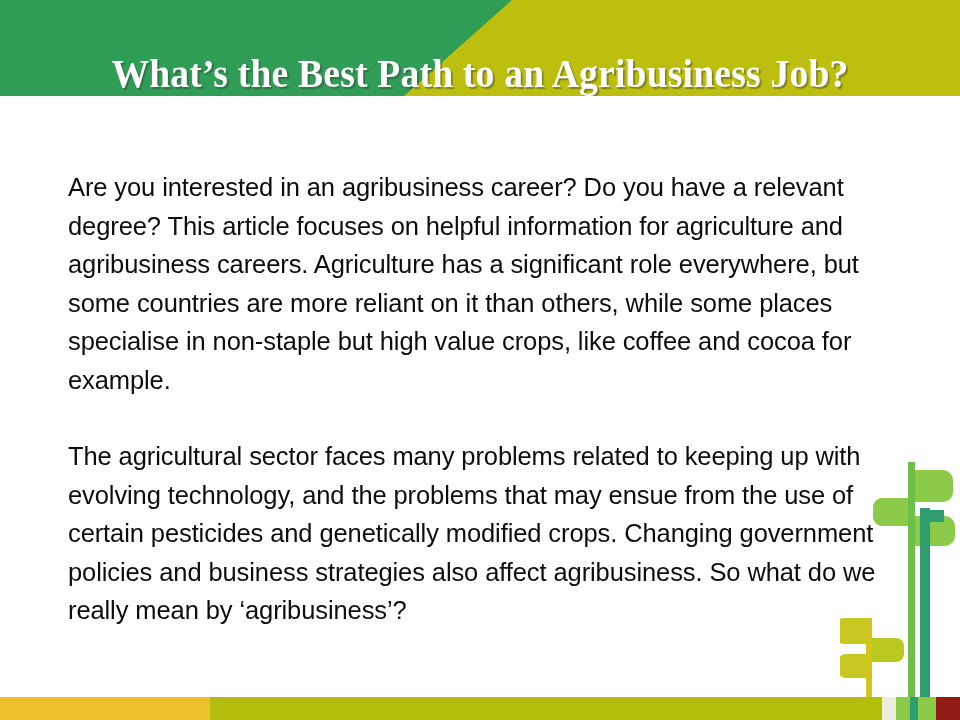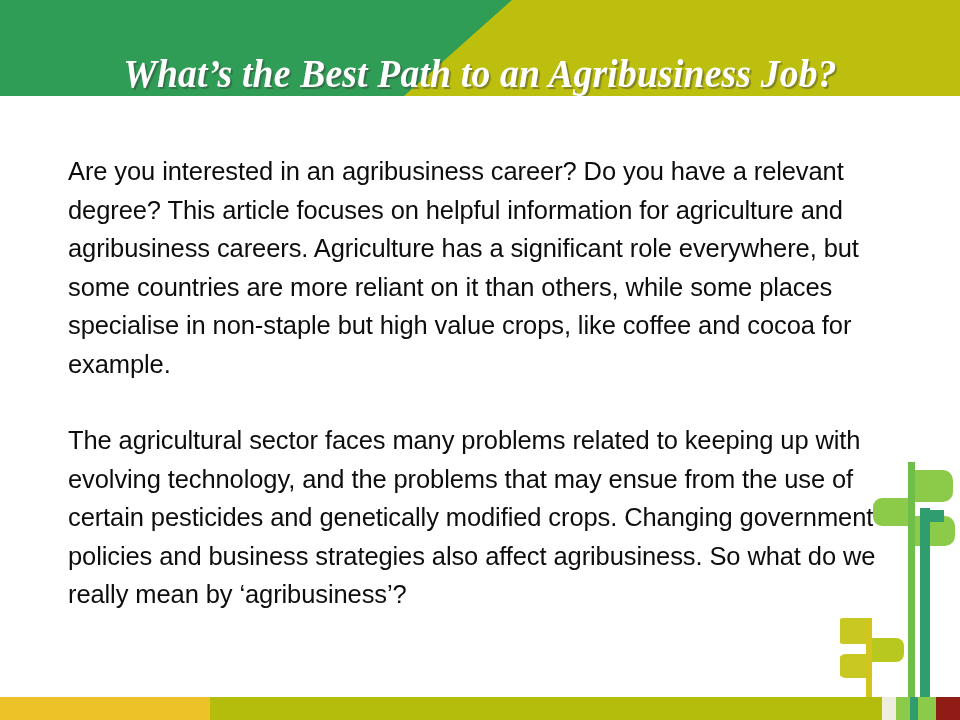--- a/index.html
+++ b/index.html
@@ -16,21 +16,20 @@
   }
 
   
   .header-banner {
     position: absolute;
     left: 0;
     top: 0;
     width: 960px;
     height: 96px;
     overflow: hidden;
-    font-style: italic;
   }
   .header-banner .band-yellow {
     position: absolute;
     left: 0; top: 0;
     width: 960px; height: 96px;
     background: #BDBF0E;
   }
   .header-banner .band-green {
     position: absolute;
     left: 0; top: 0;
@@ -57,21 +56,21 @@
     transform: scaleX(0.94);
     transform-origin: center center;
     padding-bottom: 2px;
     box-sizing: border-box;
   }
 
   
   .content {
     position: absolute;
     left: 68px;
-    top: 152px;
+    top: 168px;
     width: 852px;
   }
   .paragraph {
     font-family: "Liberation Sans", sans-serif;
     font-size: 25.5px;
     line-height: 38.5px;
     color: #0D0D0D;
     margin: 0 0 38px 0;
     letter-spacing: -0.1px;
   }

